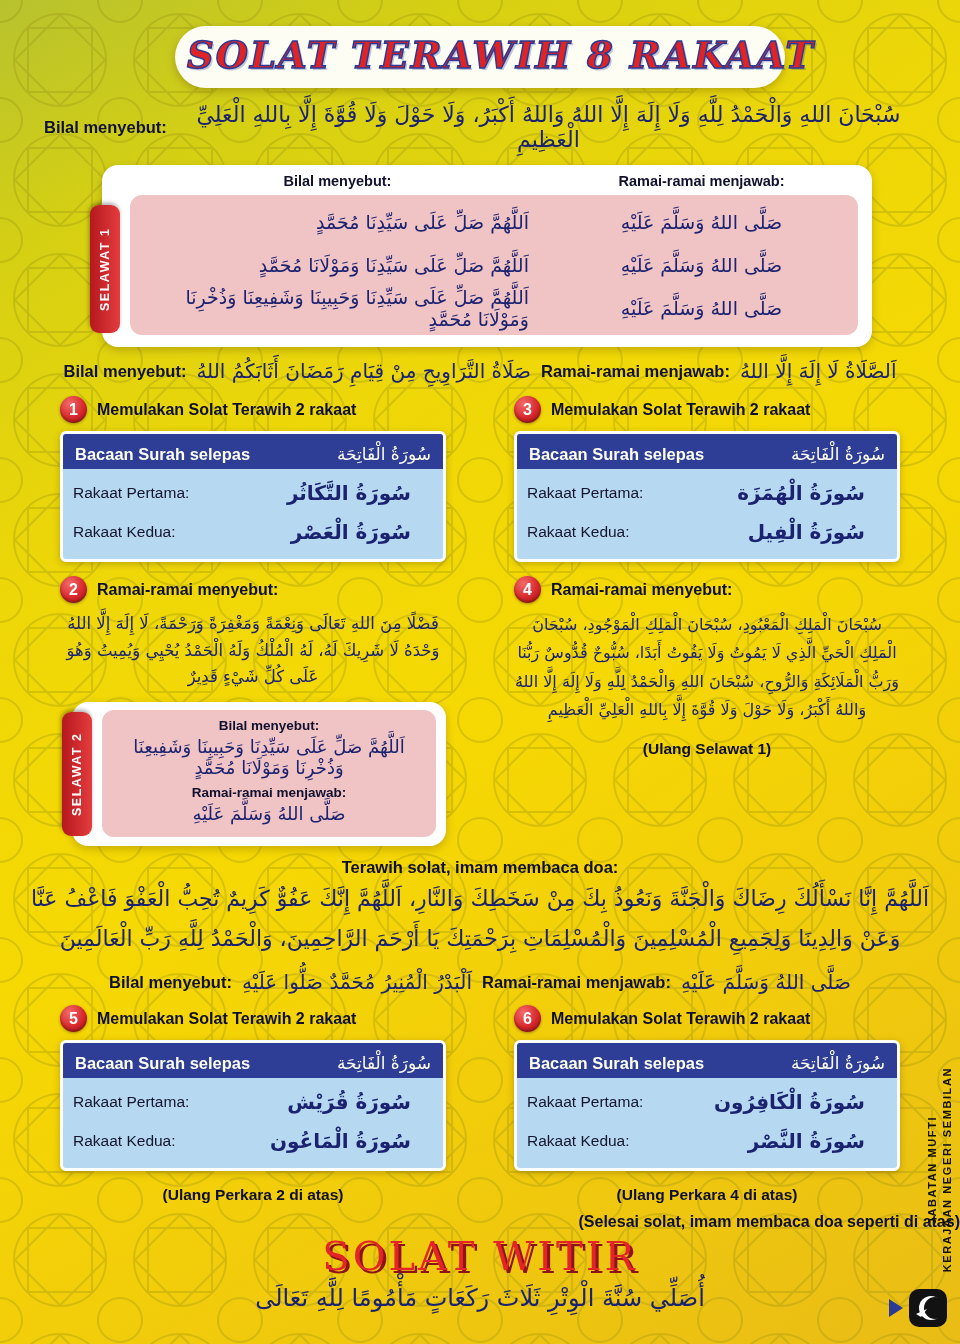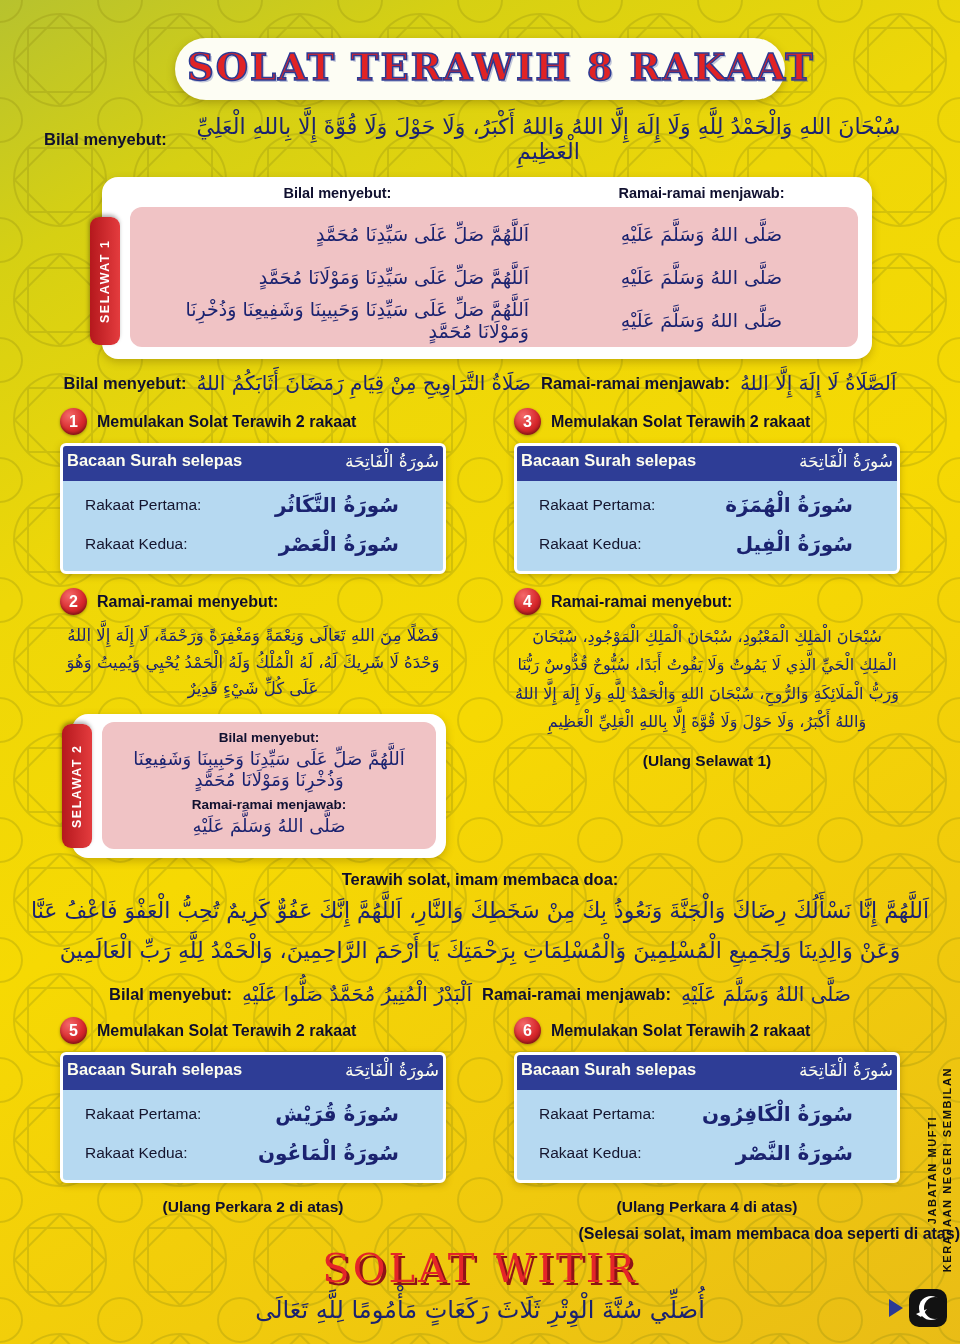--- a/index.html
+++ b/index.html
@@ -5,22 +5,22 @@
   * { margin:0; padding:0; box-sizing:border-box; }
   body { font-family:"Liberation Sans", sans-serif; background:#555; }
   .poster {
     position:relative; width:960px; height:1344px; overflow:hidden; margin:0;
     background:linear-gradient(150deg,#b7c22e 0%,#d6d013 14%,#eed708 32%,#f6d903 52%,#f1cb0c 76%,#e9bc16 100%);
   }
   .pattern-svg { position:absolute; inset:0; opacity:.28; pointer-events:none; }
   .content { position:relative; z-index:2; height:100%; padding-top:20px; }
 
   
-  .banner { width:610px; margin:18px auto 0; background:#fdfdf4; border-radius:46px;
-    padding:7px 12px 11px; text-align:center; box-shadow:0 3px 9px rgba(95,75,0,.35); }
+  .banner { width:610px; margin:6px auto 0; background:#fdfdf4; border-radius:46px;
+    padding:7px 12px 11px; text-align:center; box-shadow:0 3px 9px rgba(95,75,0,.35);font-style:italic; }
   .banner h1 { font-family:"DejaVu Serif", serif; font-weight:bold; font-size:37px;
     letter-spacing:2px; color:#e02325; -webkit-text-stroke:1.5px #2b3a94;
     text-shadow:2px 2px 0 rgba(43,58,148,.28); white-space:nowrap; }
 
   .mlabel { font-weight:bold; font-size:16.5px; color:#10102f; white-space:nowrap; }
   .ar { font-family:"DejaVu Sans", sans-serif; color:#1b2370; direction:rtl; unicode-bidi:isolate; }
 
   .intro-row { display:flex; align-items:center; gap:14px; padding:0 44px; margin-top:14px; }
   .intro-row .ar { flex:1; text-align:center; font-size:22px; }
 
@@ -50,25 +50,25 @@
   .grid.g3 { margin-top:11px; }
   .sec-h { display:flex; align-items:center; gap:10px; }
   .numball { width:27px; height:27px; border-radius:50%; flex:0 0 27px;
     background:radial-gradient(circle at 35% 28%,#f46a6a 0%,#d7282c 55%,#9d1216 100%);
     color:#fff; font-weight:bold; font-size:16px; display:flex; align-items:center; justify-content:center;
     box-shadow:inset 0 -2px 3px rgba(0,0,0,.3), 0 1px 3px rgba(0,0,0,.35); }
   .sec-h .t { font-weight:bold; font-size:16px; color:#0e0e2e; }
 
   .sbox { margin-top:8px; border:3px solid #fff; border-radius:6px; overflow:hidden;
     background:#b6d9f1; box-shadow:0 2px 7px rgba(95,75,0,.35); }
-  .sbox-bar { background:#2e3d96; display:flex; justify-content:space-between; align-items:flex-start;
-    padding:5px 4px; min-height:35px; }
+  .sbox-bar { background:#2e3d96; display:flex; justify-content:space-between; align-items:flex-end;
+    padding:5px 12px; min-height:35px; }
   .sbox-bar .t { color:#fdfdee; font-weight:bold; font-size:16.5px; }
   .sbox-bar .ar { color:#fdfdee; font-size:17px; }
-  .sbox-body { padding:4px 22px 8px; }
+  .sbox-body { padding:4px 10px 8px; }
   .srow { display:flex; justify-content:space-between; align-items:center; min-height:39px; }
   .srow .l { font-size:15.5px; color:#15152e; }
   .srow .ar { font-size:20px; font-weight:bold; padding-right:22px; }
 
   .para-ar { direction:rtl; text-align:center; margin-top:8px; }
   .s2-ar { font-size:16.5px; line-height:1.62; }
   .s4-ar { font-size:16px; line-height:1.78; }
 
   .sel2 { margin-top:11px; margin-left:12px; padding:8px 10px 9px 30px; }
   .sel2 .vtab { top:10px; bottom:10px; left:-10px; }

